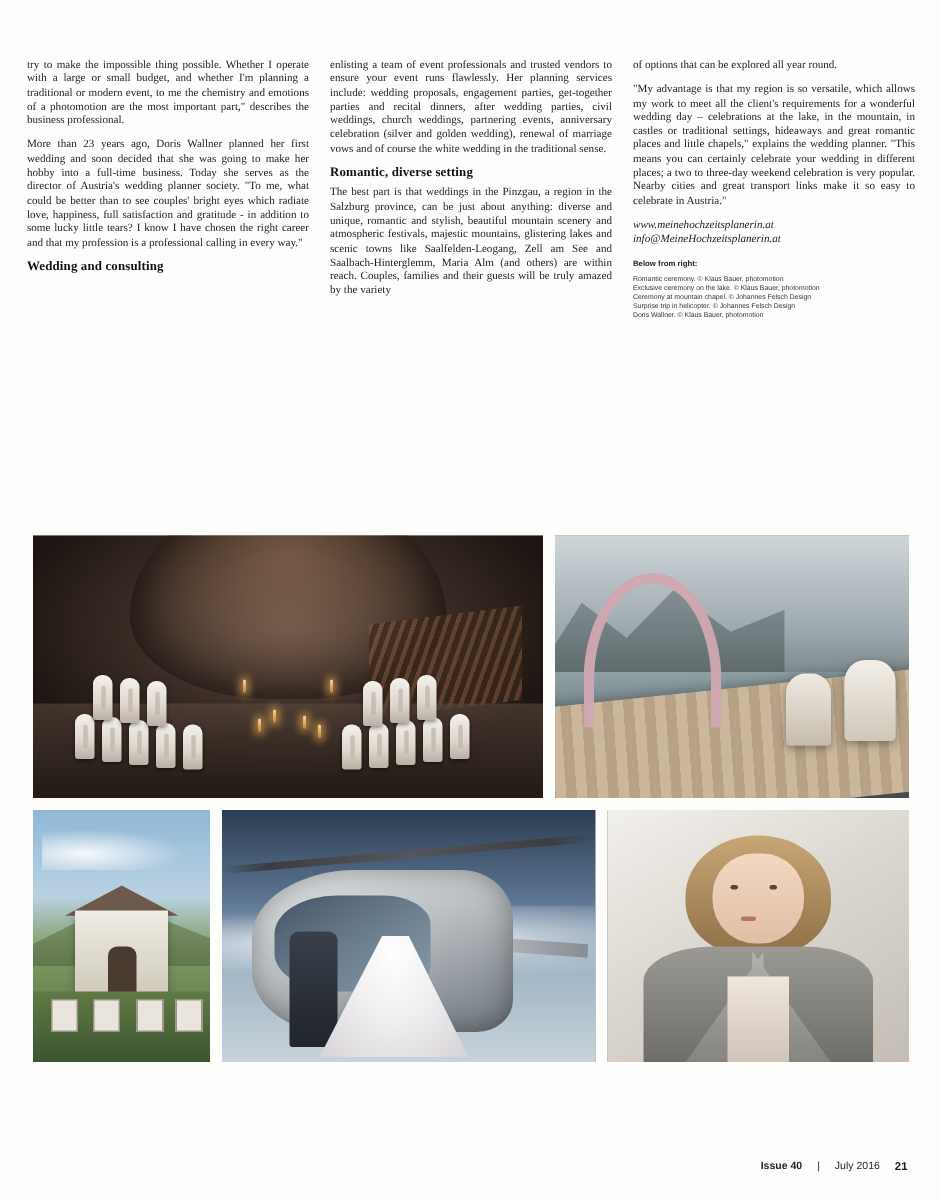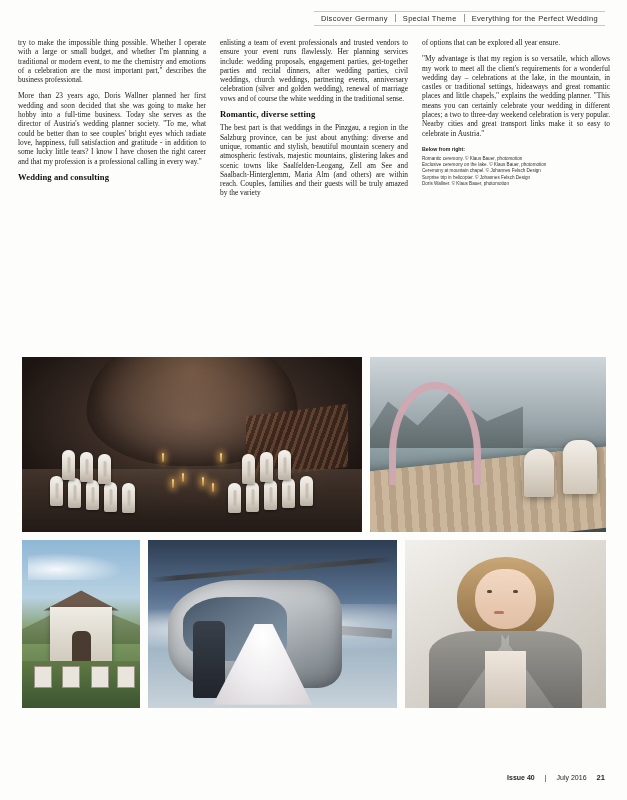--- a/index.html
+++ b/index.html
@@ -371,47 +371,42 @@
     color: #1f1f1f;
   }
   .footer .issue { font-weight: bold; }
   .footer .pageno { font-weight: bold; font-size: 7.6px; }
 </style>
 </head>
 <body>
 
 <div class="page">
 
-  <div class="header">
-    <div class="header-strip">
-      <span>Discover Germany</span>
-      <i class="header-sep"></i>
-      <span>Special Theme</span>
-      <i class="header-sep"></i>
-      <span>Everything for the Perfect Wedding</span>
-    </div>
-  </div>
 
   <div class="columns">
 
     <div class="col">
-      <p>try to make the impossible thing possible. Whether I operate with a large or small budget, and whether I'm planning a traditional or modern event, to me the chemistry and emotions of a celebration are the most important part," describes the business professional.</p>
+      <p>try to make the impossible thing possible. Whether I operate with a large or small budget, and whether I'm planning a traditional or modern event, to me the chemistry and emotions of a photomotion are the most important part," describes the business professional.</p>
       <p>More than 23 years ago, Doris Wallner planned her first wedding and soon decided that she was going to make her hobby into a full-time business. Today she serves as the director of Austria's wedding planner society. "To me, what could be better than to see couples' bright eyes which radiate love, happiness, full satisfaction and gratitude - in addition to some lucky little tears? I know I have chosen the right career and that my profession is a professional calling in every way."</p>
       <h2 class="sub">Wedding and consulting</h2>
     </div>
 
     <div class="col">
       <p>enlisting a team of event professionals and trusted vendors to ensure your event runs flawlessly. Her planning services include: wedding proposals, engagement parties, get-together parties and recital dinners, after wedding parties, civil weddings, church weddings, partnering events, anniversary celebration (silver and golden wedding), renewal of marriage vows and of course the white wedding in the traditional sense.</p>
       <h2 class="sub">Romantic, diverse setting</h2>
       <p>The best part is that weddings in the Pinzgau, a region in the Salzburg province, can be just about anything: diverse and unique, romantic and stylish, beautiful mountain scenery and atmospheric festivals, majestic mountains, glistering lakes and scenic towns like Saalfelden-Leogang, Zell am See and Saalbach-Hinterglemm, Maria Alm (and others) are within reach. Couples, families and their guests will be truly amazed by the variety</p>
     </div>
 
     <div class="col">
-      <p>of options that can be explored all year ensure.</p>
+      <p>of options that can be explored all year round.</p>
       <p>"My advantage is that my region is so versatile, which allows my work to meet all the client's requirements for a wonderful wedding day – celebrations at the lake, in the mountain, in castles or traditional settings, hideaways and great romantic places and little chapels," explains the wedding planner. "This means you can certainly celebrate your wedding in different places; a two to three-day weekend celebration is very popular. Nearby cities and great transport links make it so easy to celebrate in Austria."</p>
+      <div class="email-lines">
+        <div>www.meinehochzeitsplanerin.at</div>
+        <div>info@MeineHochzeitsplanerin.at</div>
+      </div>
       <div class="credits-head">Below from right:</div>
       <div class="credits">
         <div>Romantic ceremony. © Klaus Bauer, photomotion</div>
         <div>Exclusive ceremony on the lake. © Klaus Bauer, photomotion</div>
         <div>Ceremony at mountain chapel. © Johannes Felsch Design</div>
         <div>Surprise trip in helicopter. © Johannes Felsch Design</div>
         <div>Doris Wallner. © Klaus Bauer, photomotion</div>
       </div>
     </div>
   </div>

